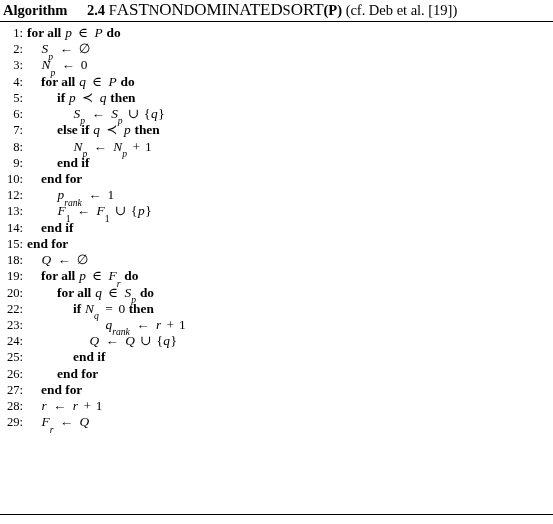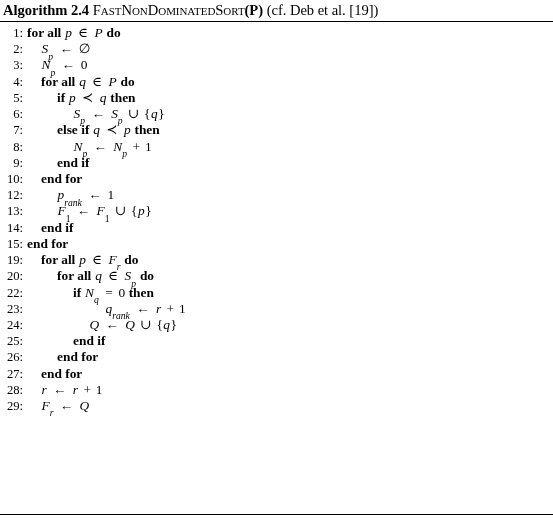--- a/index.html
+++ b/index.html
@@ -30,31 +30,32 @@
     height: 21px;
     padding: 0 2px 0 3px;
     white-space: nowrap;
     letter-spacing: -0.05px;
   }
   .cap-label {
     font-weight: bold;
   }
   .cap-num {
     font-weight: bold;
+    margin-left: 16px;
   }
   
   .smallcaps {
     font-variant: normal;
     font-weight: normal;
   }
   .smallcaps .sc-big {
     font-size: 14.6px;
   }
   .smallcaps .sc-small {
-    font-size: 11px;
+    font-size: 17px;
   }
   .cap-arg {
     font-weight: bold;
   }
   .cap-ref {
     font-weight: normal;
   }
 
   
   .rule-top {
@@ -220,20 +221,24 @@
       <span class="code i1"><span class="kw">end if</span></span>
     </div>
 
     <div class="alg-line">
       <span class="ln">15:</span>
       <span class="code i0"><span class="kw">end for</span></span>
     </div>
 
 
 
+    <div class="alg-line">
+      <span class="ln">18:</span>
+      <span class="code i1"><span class="var">Q</span> <span class="op">←</span> <span class="set">∅</span></span>
+    </div>
 
     <div class="alg-line">
       <span class="ln">19:</span>
       <span class="code i1"><span class="kw">for all</span> <span class="var">p</span> <span class="op">∈</span> <span class="var">F<sub>r</sub></span> <span class="kw">do</span></span>
     </div>
 
     <div class="alg-line">
       <span class="ln">20:</span>
       <span class="code i2"><span class="kw">for all</span> <span class="var">q</span> <span class="op">∈</span> <span class="var">S<sub>p</sub></span> <span class="kw">do</span></span>
     </div>

